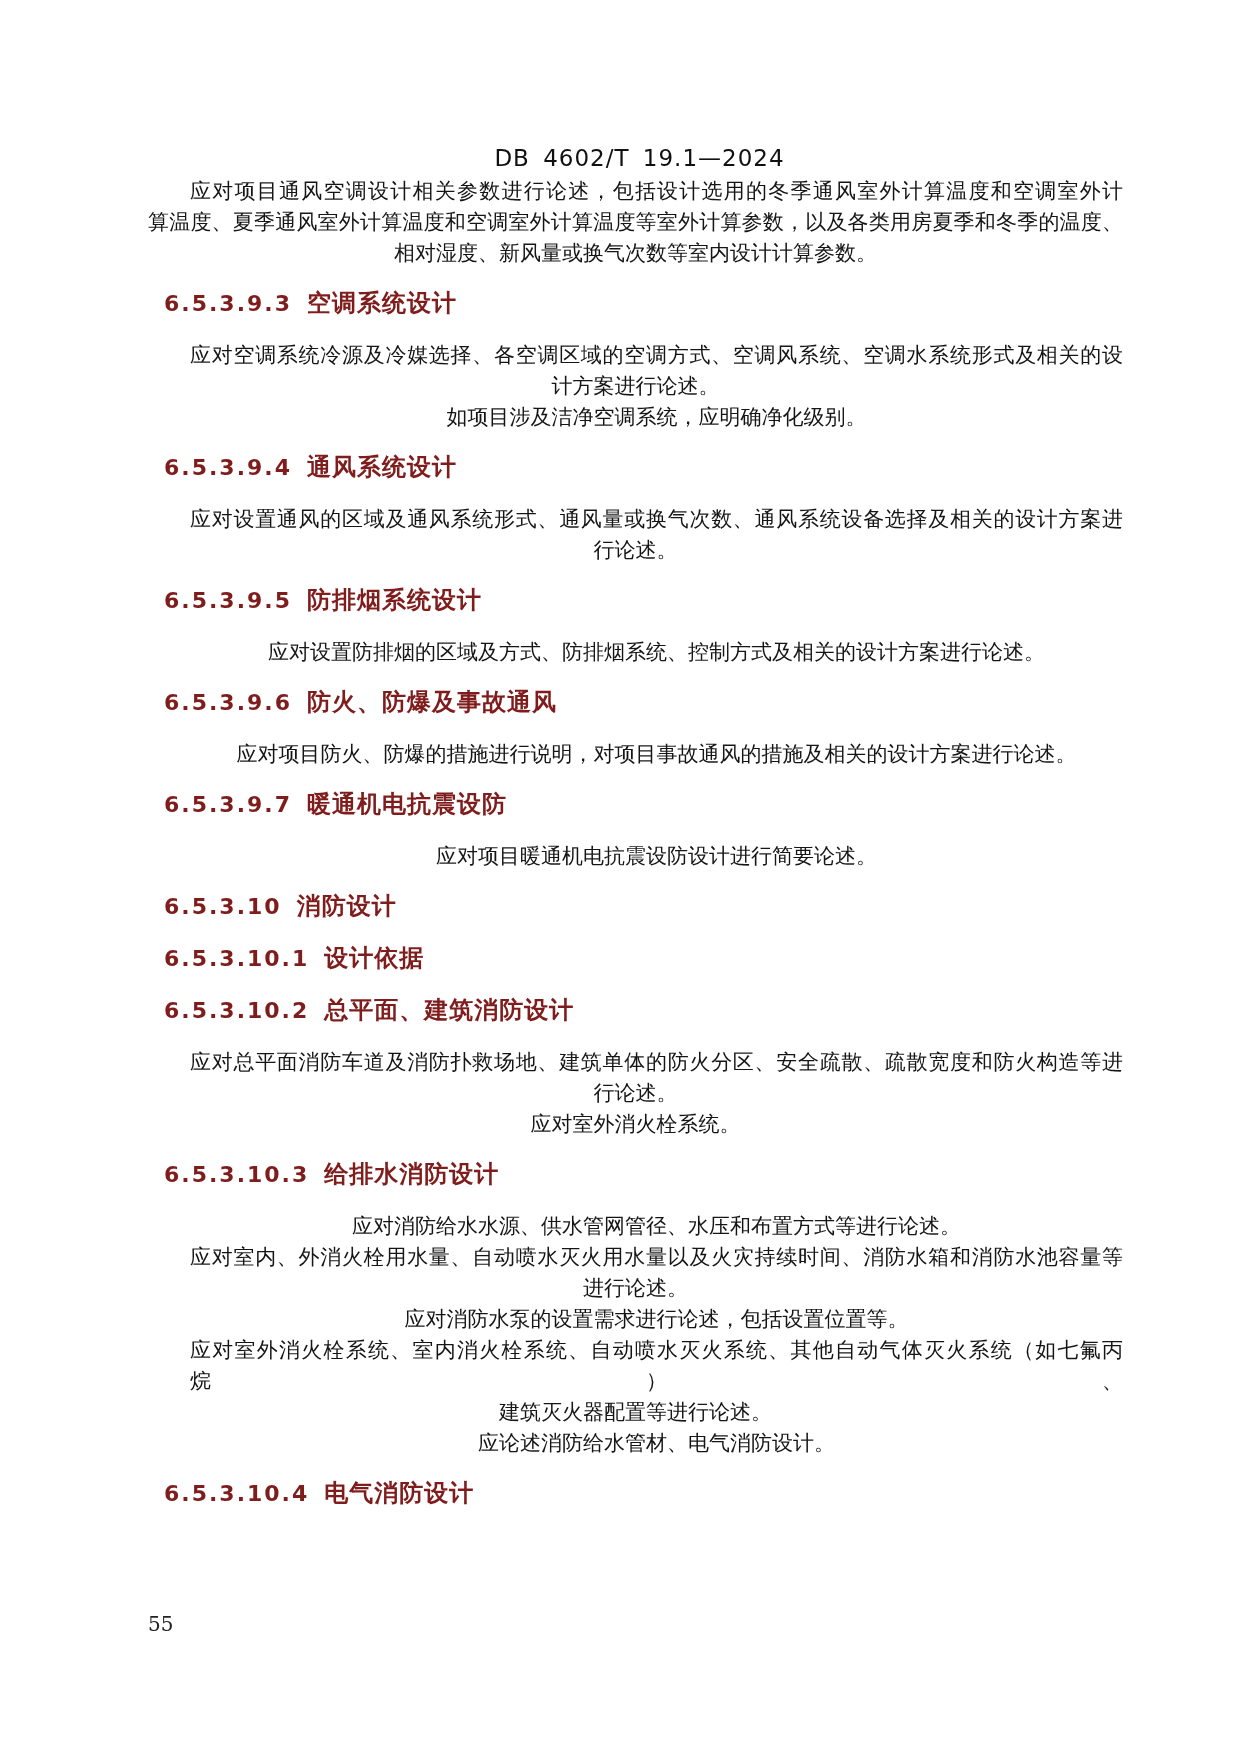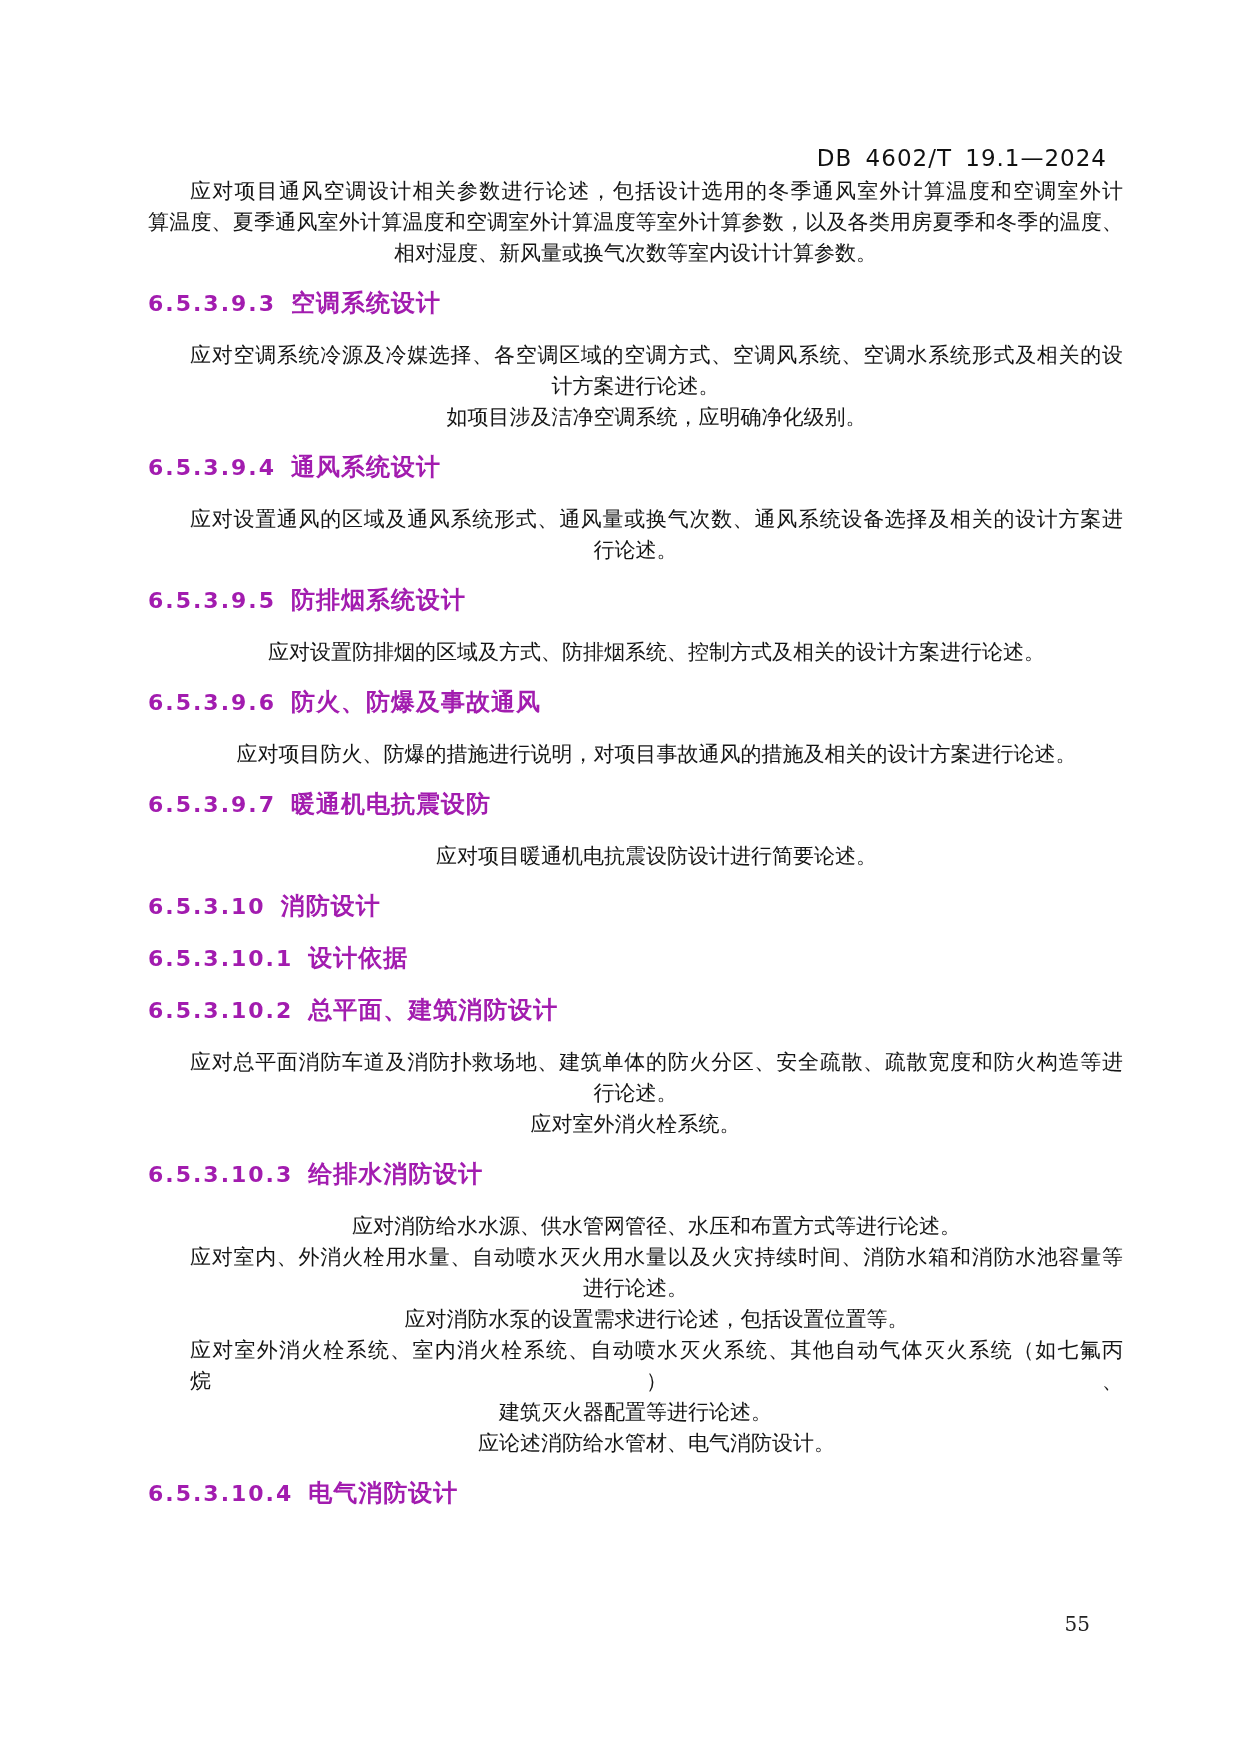--- a/index.html
+++ b/index.html
@@ -12,23 +12,23 @@
     width: 1241px;
     height: 1754px;
     background: #ffffff;
     color: #111111;
     overflow: hidden;
     font-family: "DejaVu Serif", serif;
   }
   .running-header {
     position: absolute;
     top: 145px;
-    left: 132px;
+    left: 152px;
     width: 975px;
-    text-align: right;
+    text-align: center;
     font-family: "DejaVu Sans", sans-serif;
     font-size: 23px;
     font-weight: 500;
     letter-spacing: 1px;
     word-spacing: 5px;
     color: #111111;
     white-space: nowrap;
   }
   .content {
     position: absolute;
@@ -46,42 +46,42 @@
     text-align: center;
   }
   .pline.first {
     padding-left: 42px;
   }
   .pline.full {
     text-align: justify;
     text-align-last: justify;
   }
   .heading {
-    margin: 19px 0;
+    margin: 19px 16px;
     line-height: 31px;
     font-family: "DejaVu Sans", sans-serif;
     font-weight: bold;
-    color: #a21caf;
+    color: #7f1d1d;
     white-space: nowrap;
   }
   .hnum {
     font-size: 22px;
     letter-spacing: 2px;
     margin-right: 15px;
   }
   .htitle {
     font-size: 24px;
     letter-spacing: 1px;
   }
   .page-number {
     position: absolute;
     top: 1612px;
     left: 148px;
     width: 942px; 
-    text-align: right;
+    text-align: left;
     font-size: 20px;
     font-family: "DejaVu Serif", serif;
     color: #222222;
   }
 </style>
 </head>
 <body>
 
 <div class="page">
 

